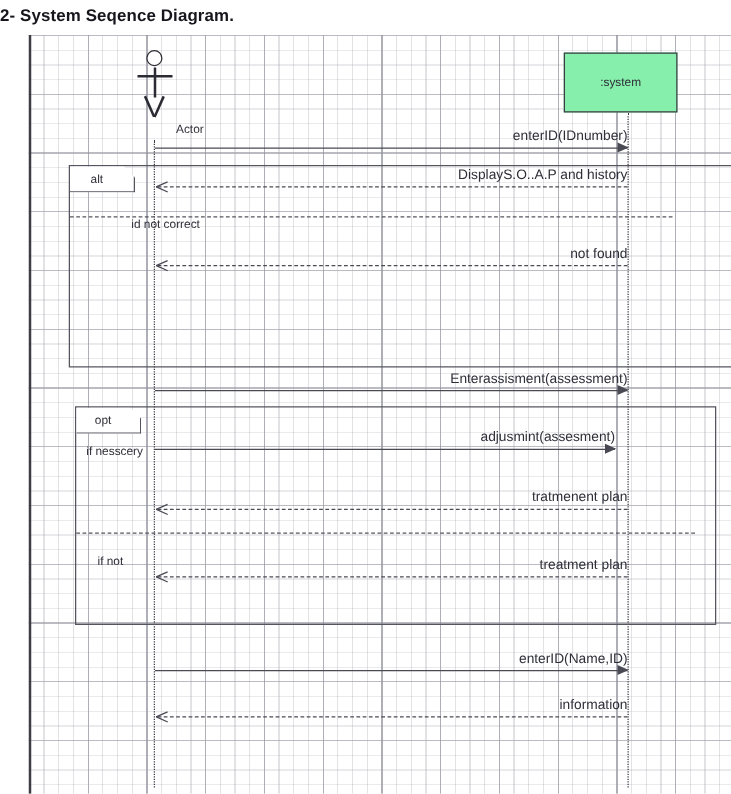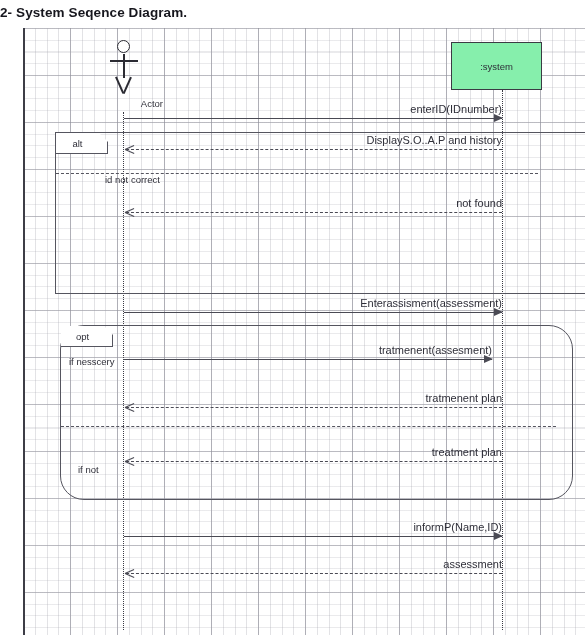--- a/index.html
+++ b/index.html
@@ -303,28 +303,28 @@
     <div class="lifeline lifeline-system"></div>
 
     <div class="fragment" style="left:55px; top:132px; width:540px; height:162px;padding-left:47px;">
       <div class="frag-tab frag-tab-clip" style="width:52px;">
         <span class="frag-tab-label">alt</span>
       </div>
       <div class="frag-divider" style="left:0px; top:40px; width:482px;"></div>
     </div>
     <div class="guard" style="left:65px; top:174px;padding-left:40px;">id not correct</div>
 
-    <div class="fragment" style="left:60px; top:325px; width:513px; height:175px;border-radius:24px;">
+    <div class="fragment" style="left:60px; top:325px; width:513px; height:175px;">
       <div class="frag-tab frag-tab-clip" style="width:52px;">
         <span class="frag-tab-label">opt</span>
       </div>
       <div class="frag-divider" style="left:0px; top:100px; width:495px;"></div>
     </div>
     <div class="guard" style="left:69px; top:356px;">if nesscery</div>
-    <div class="guard" style="left:78px; top:464px;">if not</div>
+    <div class="guard" style="left:78px; top:444px;">if not</div>
 
     <div class="msg" style="left:124px; top:118px; width:378px;">
       <div class="msg-line-solid"></div>
       <div class="arrow-filled-right"></div>
       <div class="msg-label">enterID(IDnumber)</div>
     </div>
 
     <div class="msg" style="left:126px; top:149px; width:376px;">
       <div class="msg-line-dashed"></div>
       <div class="arrow-open-left"></div>
@@ -339,41 +339,41 @@
 
     <div class="msg" style="left:124px; top:312px; width:378px;">
       <div class="msg-line-solid"></div>
       <div class="arrow-filled-right"></div>
       <div class="msg-label">Enterassisment(assessment)</div>
     </div>
 
     <div class="msg" style="left:124px; top:359px; width:368px;">
       <div class="msg-line-solid"></div>
       <div class="arrow-filled-right"></div>
-      <div class="msg-label">tratmenent(assesment)</div>
+      <div class="msg-label">adjusmint(assesment)</div>
     </div>
 
     <div class="msg" style="left:126px; top:407px; width:376px;">
       <div class="msg-line-dashed"></div>
       <div class="arrow-open-left"></div>
       <div class="msg-label">tratmenent plan</div>
     </div>
 
     <div class="msg" style="left:126px; top:461px; width:376px;">
       <div class="msg-line-dashed"></div>
       <div class="arrow-open-left"></div>
       <div class="msg-label">treatment plan</div>
     </div>
 
     <div class="msg" style="left:124px; top:536px; width:378px;">
       <div class="msg-line-solid"></div>
       <div class="arrow-filled-right"></div>
-      <div class="msg-label">informP(Name,ID)</div>
+      <div class="msg-label">enterID(Name,ID)</div>
     </div>
 
     <div class="msg" style="left:126px; top:573px; width:376px;">
       <div class="msg-line-dashed"></div>
       <div class="arrow-open-left"></div>
-      <div class="msg-label">assessment</div>
+      <div class="msg-label">information</div>
     </div>
 
   </div>
 </div>
 
 </body></html>

